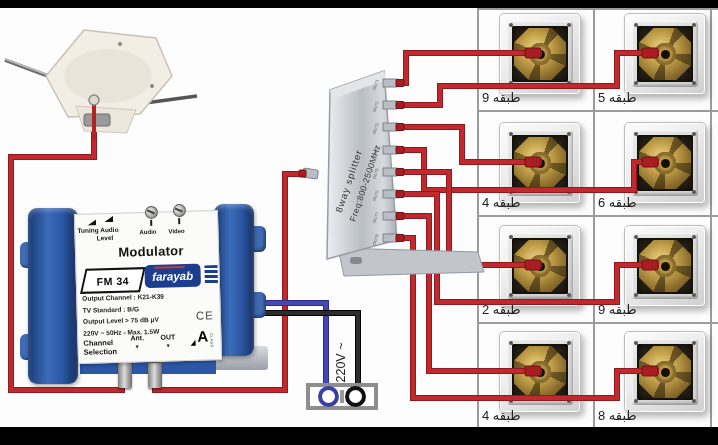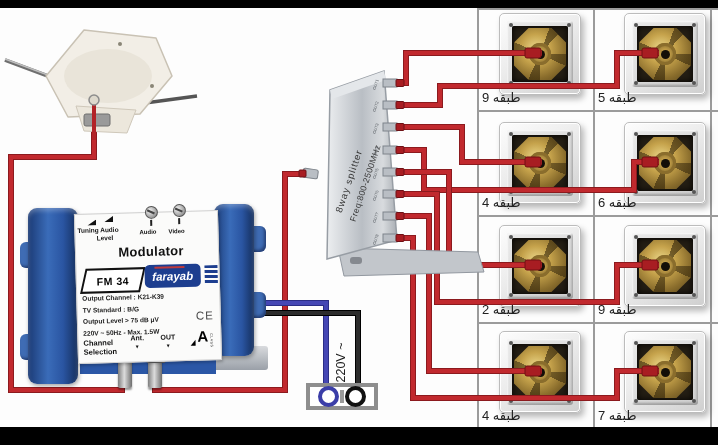--- a/index.html
+++ b/index.html
@@ -206,21 +206,21 @@
         <div class="screw" style="left:9px;top:9px"></div>
         <div class="screw" style="right:9px;top:9px"></div>
         <div class="screw" style="left:9px;bottom:9px"></div>
         <div class="screw" style="right:9px;bottom:9px"></div>
         <div class="socket-opening">
           <div class="mech"></div>
           <div class="mech-ring"></div>
           <div class="mech-hole"></div>
         </div>
       </div>
-      <div class="outlet-label" dir="ltr" style="left: 598px; top: 408px;">طبقه 7</div>
+      <div class="outlet-label" dir="ltr" style="left: 598px; top: 408px;">طبقه 8</div>
     </div>
 
   <svg id="wires-svg" width="718" height="445" viewBox="0 0 718 445">
       <polyline points="94,100 94,157 11,157 11,390 122,390 122,368" fill="none" stroke="#8c1a1e" stroke-width="6" stroke-linejoin="miter"></polyline>
       <polyline points="94,100 94,157 11,157 11,390 122,390 122,368" fill="none" stroke="#c1292e" stroke-width="4" stroke-linejoin="miter"></polyline>
       <polyline points="155,382 155,390 285,390 285,174 309,174" fill="none" stroke="#8c1a1e" stroke-width="6" stroke-linejoin="miter"></polyline>
       <polyline points="155,382 155,390 285,390 285,174 309,174" fill="none" stroke="#c1292e" stroke-width="4" stroke-linejoin="miter"></polyline>
       <polyline points="398,83 406,83 406,53 542,53" fill="none" stroke="#8c1a1e" stroke-width="6" stroke-linejoin="miter"></polyline>
       <polyline points="398,83 406,83 406,53 542,53" fill="none" stroke="#c1292e" stroke-width="4" stroke-linejoin="miter"></polyline>
       <rect x="525" y="48" width="16" height="10" rx="2" fill="#a81d22" stroke="#701013"></rect>

